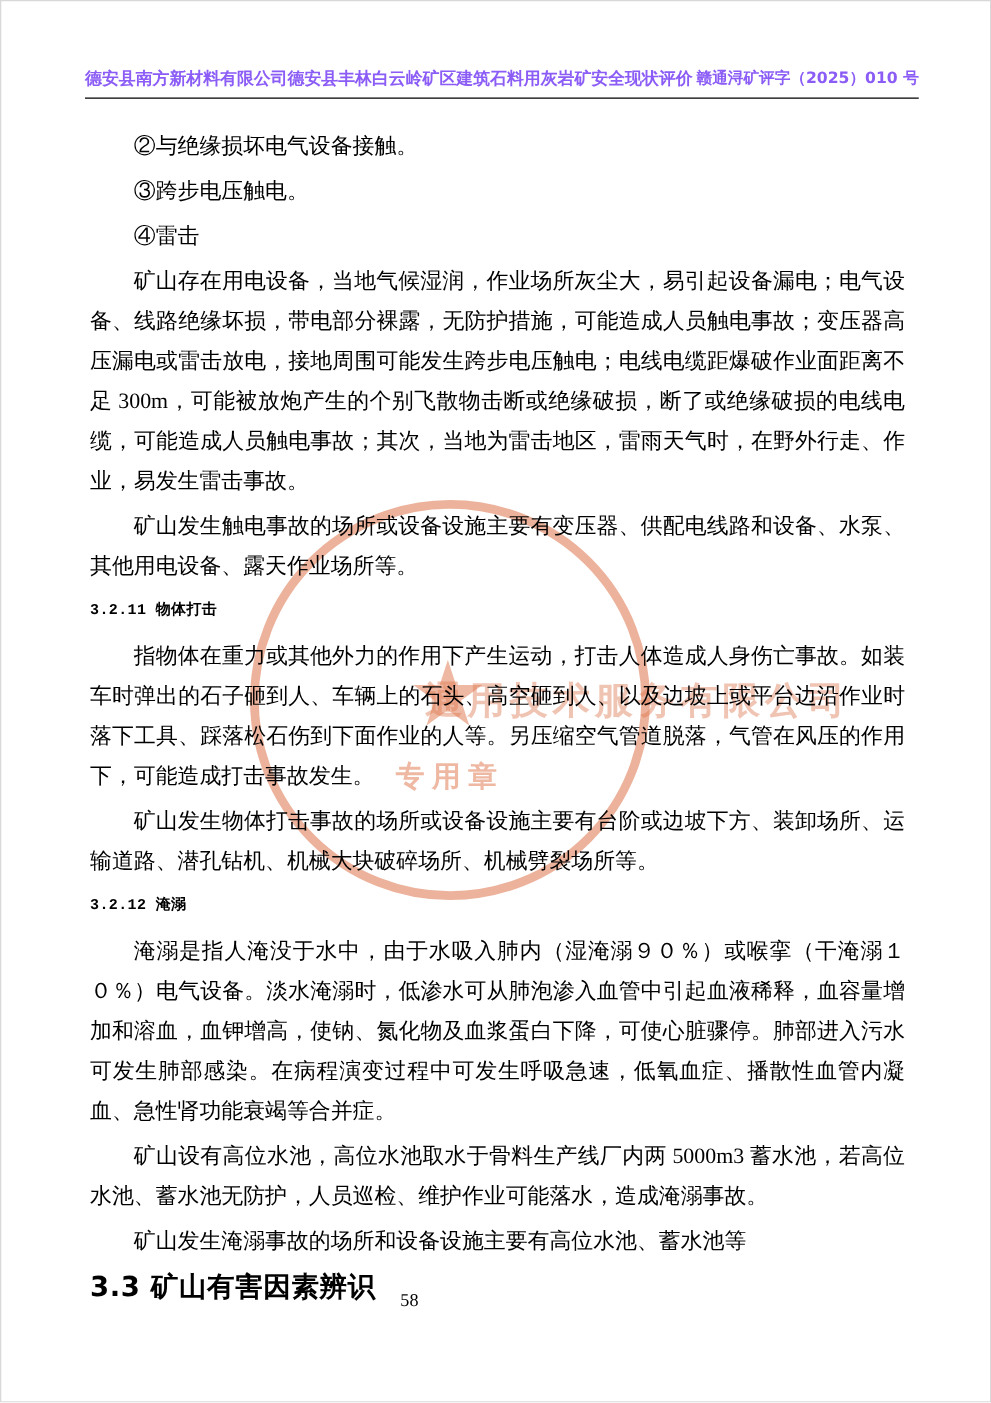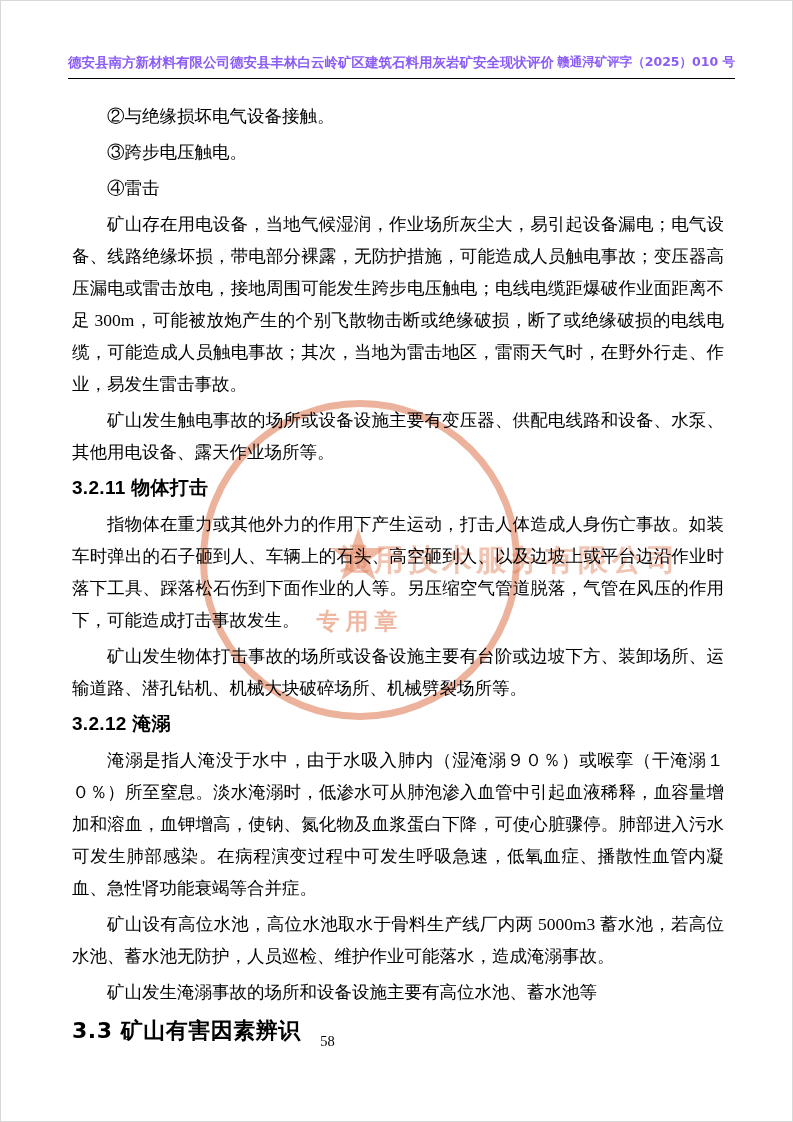--- a/index.html
+++ b/index.html
@@ -53,23 +53,23 @@
     font-size: 17.5px;
     line-height: 32px;
     text-align: justify;
     color: #000;
   }
   p {
     margin: 4px;
   }
   .indent { text-indent: 2em; }
   .heading {
-    font-family: Liberation Sans, sans-serif;
+    font-family: Liberation Mono, monospace;
     font-weight: bold;
-    font-size: 19px;
+    font-size: 12px;
     margin-top: 3px;
     margin-bottom: 1px;
     letter-spacing: 0.3px;
   }
   .heading-lg {
     font-family: "DejaVu Sans", sans-serif;
     font-weight: bold;
     font-size: 22px;
     margin-top: 7px;
     margin-bottom: 2px;
@@ -166,21 +166,21 @@
   <div class="content">
     <p class="indent">②与绝缘损坏电气设备接触。</p>
     <p class="indent">③跨步电压触电。</p>
     <p class="indent">④雷击</p>
     <p class="indent">矿山存在用电设备，当地气候湿润，作业场所灰尘大，易引起设备漏电；电气设备、线路绝缘坏损，带电部分裸露，无防护措施，可能造成人员触电事故；变压器高压漏电或雷击放电，接地周围可能发生跨步电压触电；电线电缆距爆破作业面距离不足 300m，可能被放炮产生的个别飞散物击断或绝缘破损，断了或绝缘破损的电线电缆，可能造成人员触电事故；其次，当地为雷击地区，雷雨天气时，在野外行走、作业，易发生雷击事故。</p>
     <p class="indent">矿山发生触电事故的场所或设备设施主要有变压器、供配电线路和设备、水泵、其他用电设备、露天作业场所等。</p>
     <p class="heading">3.2.11 物体打击</p>
     <p class="indent">指物体在重力或其他外力的作用下产生运动，打击人体造成人身伤亡事故。如装车时弹出的石子砸到人、车辆上的石头、高空砸到人、以及边坡上或平台边沿作业时落下工具、踩落松石伤到下面作业的人等。另压缩空气管道脱落，气管在风压的作用下，可能造成打击事故发生。</p>
     <p class="indent">矿山发生物体打击事故的场所或设备设施主要有台阶或边坡下方、装卸场所、运输道路、潜孔钻机、机械大块破碎场所、机械劈裂场所等。</p>
     <p class="heading">3.2.12 淹溺</p>
-    <p class="indent">淹溺是指人淹没于水中，由于水吸入肺内（湿淹溺９０％）或喉挛（干淹溺１０％）所至窒息。淡水淹溺时，低渗水可从肺泡渗入血管中引起血液稀释，血容量增加和溶血，血钾增高，使钠、氮化物及血浆蛋白下降，可使心脏骤停。肺部进入污水可发生肺部感染。在病程演变过程中可发生呼吸急速，低氧血症、播散性血管内凝血、急性肾功能衰竭等合并症。</p>
+    <p class="indent">淹溺是指人淹没于水中，由于水吸入肺内（湿淹溺９０％）或喉挛（干淹溺１０％）电气设备。淡水淹溺时，低渗水可从肺泡渗入血管中引起血液稀释，血容量增加和溶血，血钾增高，使钠、氮化物及血浆蛋白下降，可使心脏骤停。肺部进入污水可发生肺部感染。在病程演变过程中可发生呼吸急速，低氧血症、播散性血管内凝血、急性肾功能衰竭等合并症。</p>
     <p class="indent">矿山设有高位水池，高位水池取水于骨料生产线厂内两 5000m3 蓄水池，若高位水池、蓄水池无防护，人员巡检、维护作业可能落水，造成淹溺事故。</p>
     <p class="indent">矿山发生淹溺事故的场所和设备设施主要有高位水池、蓄水池等</p>
     <p class="heading-lg">3.3 矿山有害因素辨识</p>
   </div>
 
   <div class="pagenum">58</div>
   <div class="page-border"></div>
 </div>
 
 </body></html>

